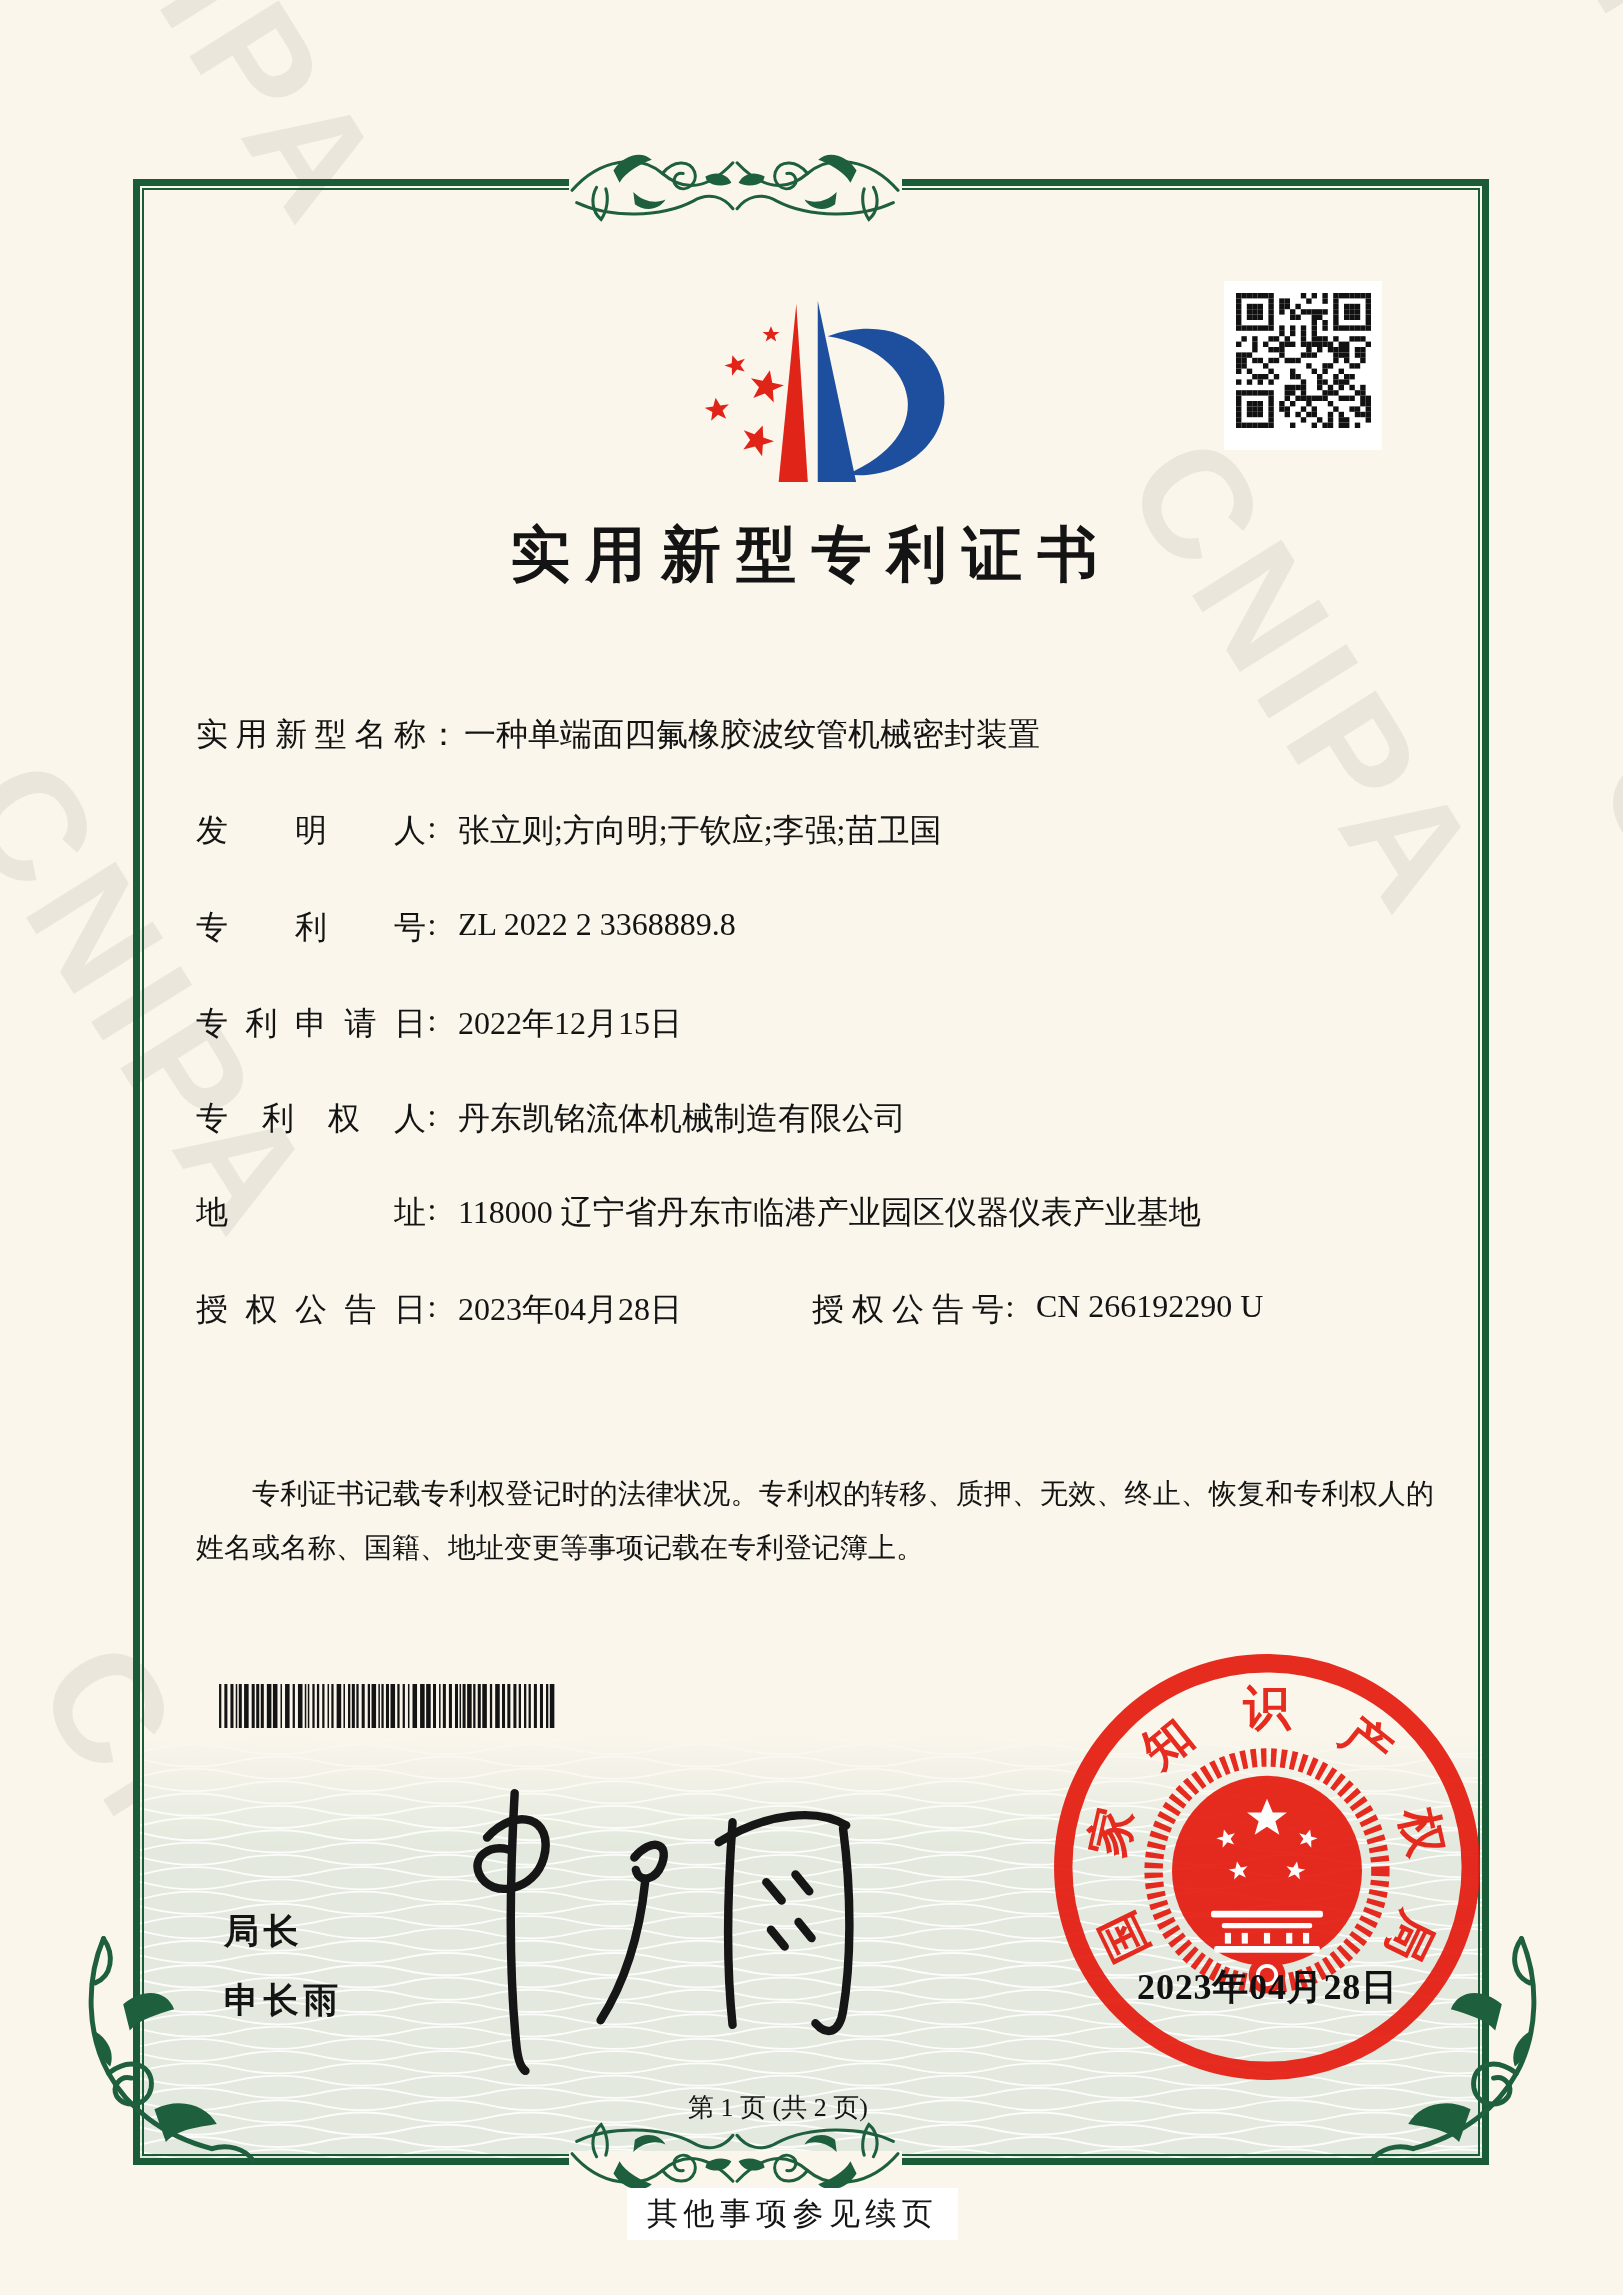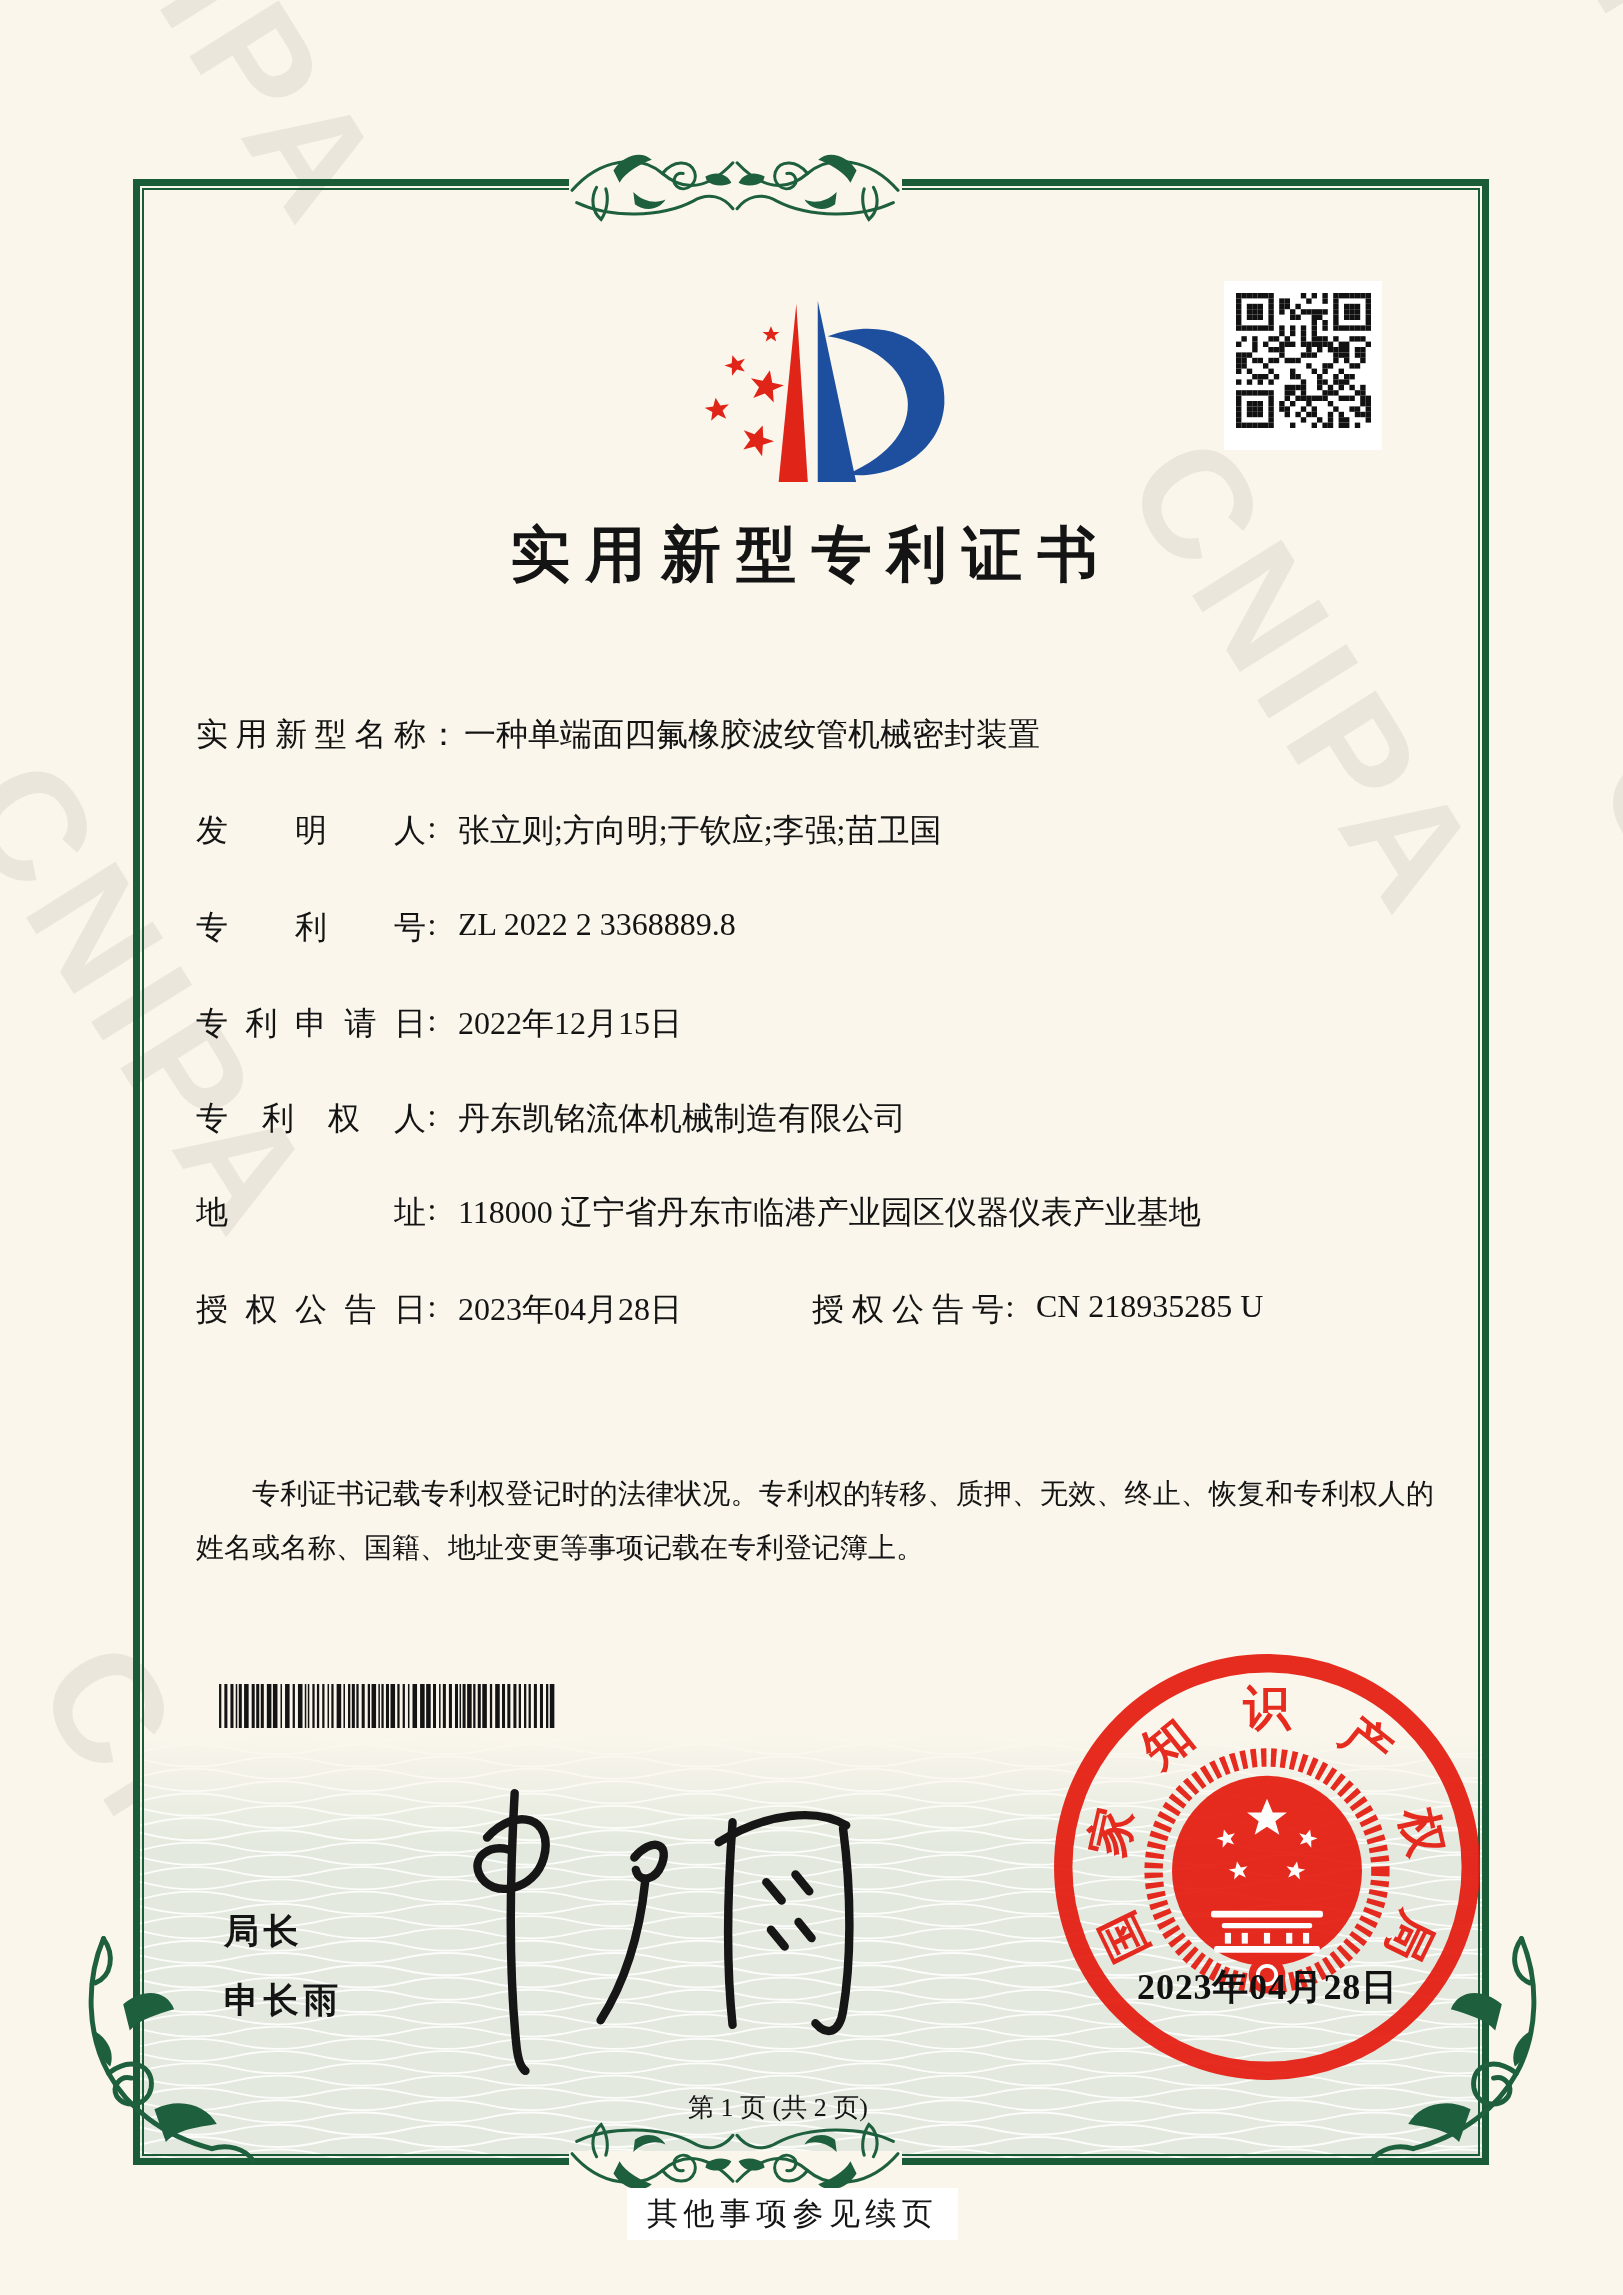--- a/index.html
+++ b/index.html
@@ -509,21 +509,21 @@
   </div>
   <div class="frow" style="top:1053px">
     <span class="flabel">专利权人</span><span class="fcolon">:</span><span class="fvalue">丹东凯铭流体机械制造有限公司</span>
   </div>
   <div class="frow" style="top:1147px">
     <span class="flabel">地址</span><span class="fcolon">:</span><span class="fvalue">118000 辽宁省丹东市临港产业园区仪器仪表产业基地</span>
   </div>
   <div class="frow" style="top:1244px">
     <span class="flabel">授权公告日</span><span class="fcolon">:</span><span class="fvalue">2023年04月28日</span>
     <span style="position:absolute;left:616px;top:0">
-      <span class="flabel2">授权公告号</span><span class="fcolon">:</span><span class="fvalue">CN 218935285 U</span>
+      <span class="flabel2">授权公告号</span><span class="fcolon">:</span><span class="fvalue">CN 266192290 U</span>
     </span>
   </div>
 
   <div class="legal" style="top:1467px">专利证书记载专利权登记时的法律状况。专利权的转移、质押、无效、终止、恢复和专利权人的姓名或名称、国籍、地址变更等事项记载在专利登记簿上。</div>
 
   <div id="barcode-wrap">
     <svg id="barcode" width="347" height="44" viewBox="0 0 452 58">
         <rect x="0" y="0" width="3" height="58" fill="#141414"></rect>
         <rect x="7" y="0" width="4" height="58" fill="#141414"></rect>
         <rect x="15" y="0" width="4" height="58" fill="#141414"></rect>

